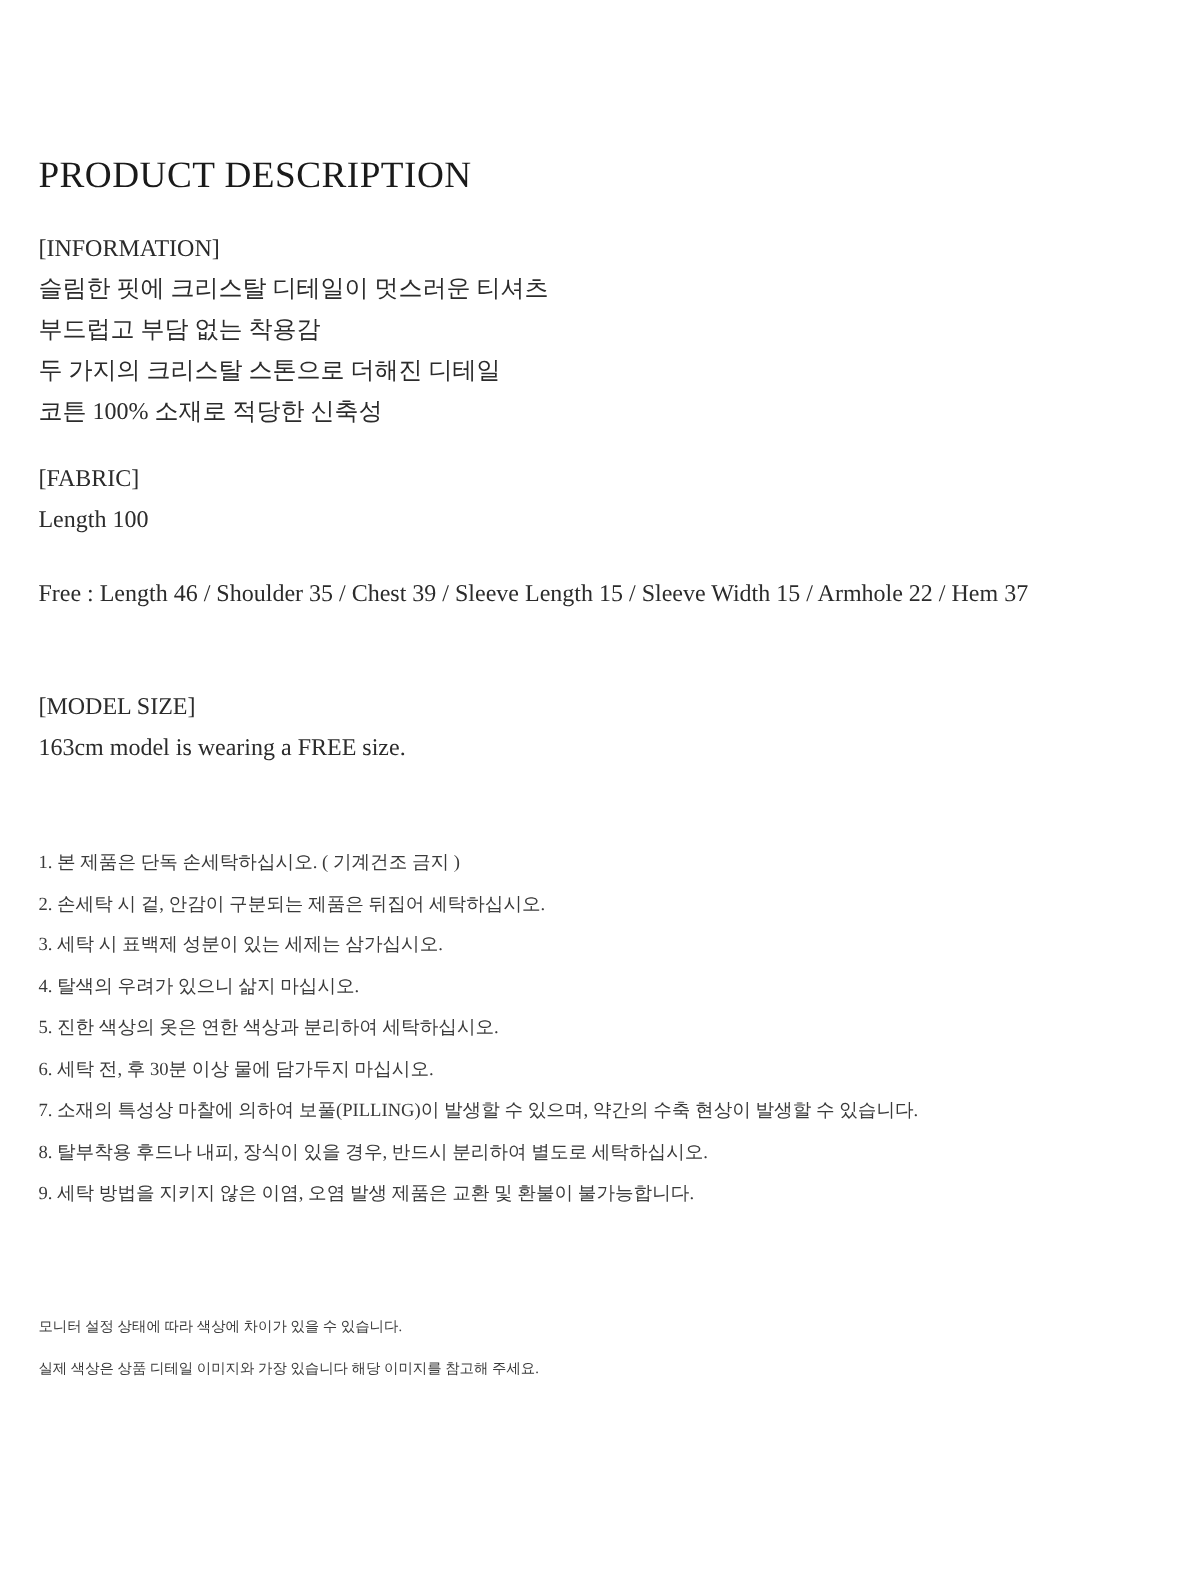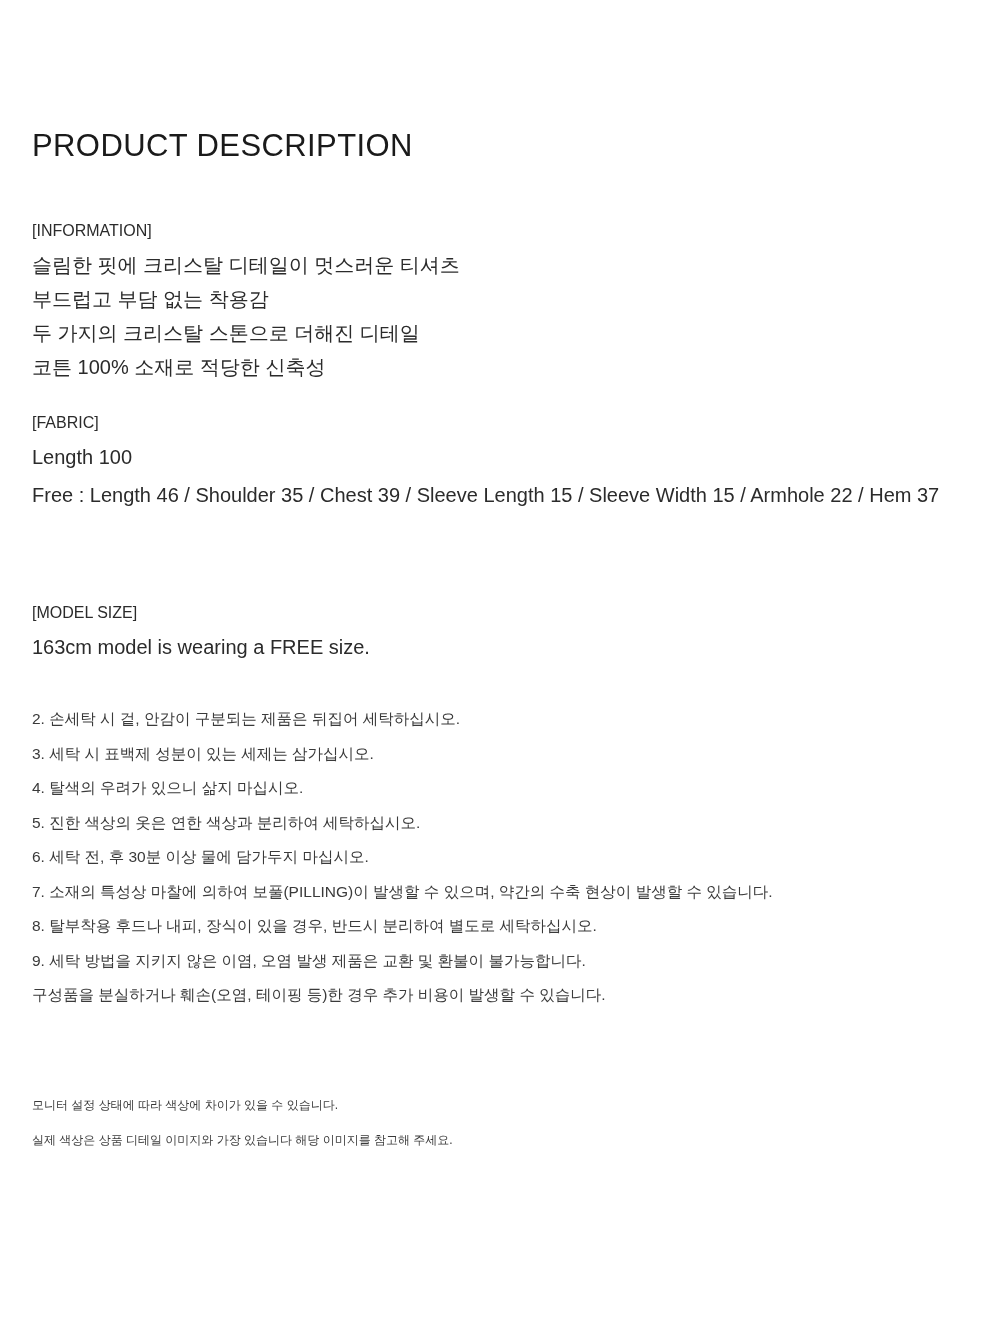--- a/index.html
+++ b/index.html
@@ -13,20 +13,21 @@
     font-family: "Liberation Sans", sans-serif;
     color: #222222;
     -webkit-font-smoothing: antialiased;
   }
   .page {
     position: relative;
     width: 968px;
     height: 1324px;
     box-sizing: border-box;
     padding: 0 32px;
+    font-family: Liberation Serif, serif;
   }
   .title {
     position: absolute;
     left: 32px;
     top: 128px;
     font-size: 31px;
     font-weight: 400;
     letter-spacing: 0.4px;
     color: #1a1a1a;
     margin: 0;
@@ -35,24 +36,23 @@
     position: absolute;
     left: 32px;
   }
   .line {
     font-size: 20px;
     line-height: 34px;
     color: #2b2b2b;
     white-space: nowrap;
   }
   .section-label {
-    font-size: 16px;
+    font-size: 20px;
     line-height: 34px;
     color: #2b2b2b;
-    margin-top: 24px;
   }
   .care .line {
     font-size: 15.5px;
     line-height: 34.5px;
     color: #3a3a3a;
   }
   .notes .line {
     font-size: 12px;
     line-height: 34.5px;
     color: #3a3a3a;
@@ -93,29 +93,29 @@
   <div class="block" id="size-block">
     <div class="sizeline">Free : Length 46 / Shoulder 35 / Chest 39 / Sleeve Length 15 / Sleeve Width 15 / Armhole 22 / Hem 37</div>
   </div>
 
   <div class="block" id="model-block">
     <div class="section-label">[MODEL SIZE]</div>
     <div class="line">163cm model is wearing a FREE size.</div>
   </div>
 
   <div class="block care" id="care-block">
+    <div class="line">1. 본 제품은 단독 손세탁하십시오. ( 기계건조 금지 )</div>
     <div class="line">2. 손세탁 시 겉, 안감이 구분되는 제품은 뒤집어 세탁하십시오.</div>
     <div class="line">3. 세탁 시 표백제 성분이 있는 세제는 삼가십시오.</div>
     <div class="line">4. 탈색의 우려가 있으니 삶지 마십시오.</div>
     <div class="line">5. 진한 색상의 옷은 연한 색상과 분리하여 세탁하십시오.</div>
     <div class="line">6. 세탁 전, 후 30분 이상 물에 담가두지 마십시오.</div>
     <div class="line">7. 소재의 특성상 마찰에 의하여 보풀(PILLING)이 발생할 수 있으며, 약간의 수축 현상이 발생할 수 있습니다.</div>
     <div class="line">8. 탈부착용 후드나 내피, 장식이 있을 경우, 반드시 분리하여 별도로 세탁하십시오.</div>
     <div class="line">9. 세탁 방법을 지키지 않은 이염, 오염 발생 제품은 교환 및 환불이 불가능합니다.</div>
-    <div class="line">구성품을 분실하거나 훼손(오염, 테이핑 등)한 경우 추가 비용이 발생할 수 있습니다.</div>
   </div>
 
   <div class="block notes" id="notes-block">
     <div class="line">모니터 설정 상태에 따라 색상에 차이가 있을 수 있습니다.</div>
     <div class="line">실제 색상은 상품 디테일 이미지와 가장 있습니다 해당 이미지를 참고해 주세요.</div>
   </div>
 
 </div>
 
 </body></html>

